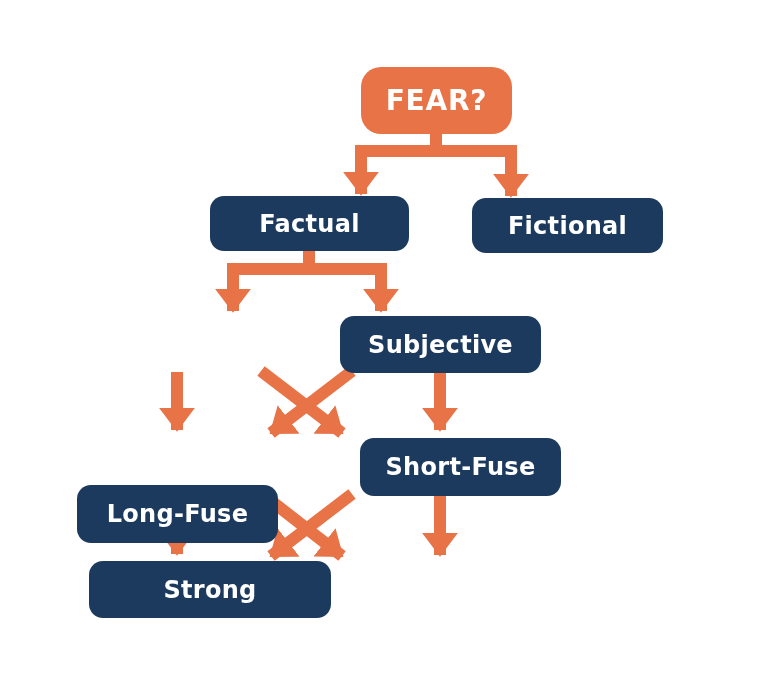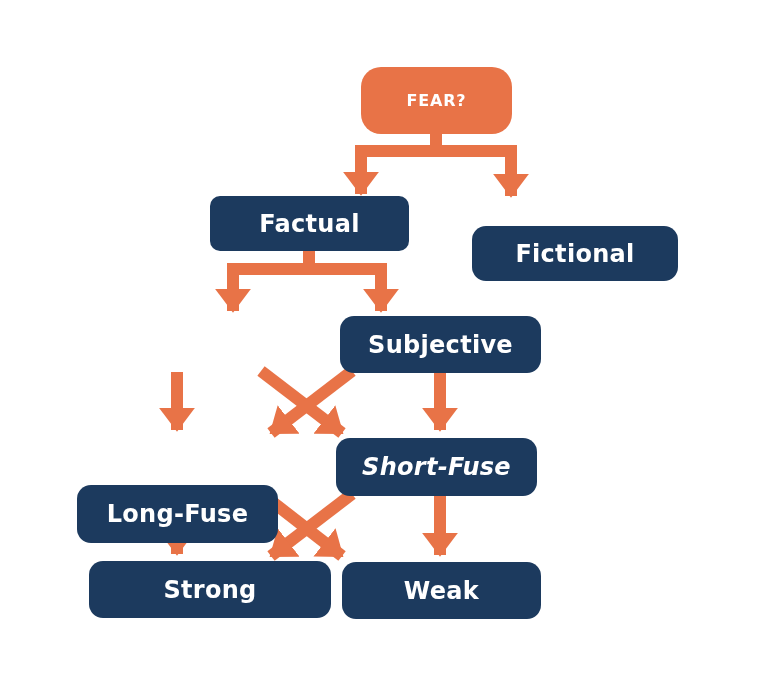--- a/index.html
+++ b/index.html
@@ -37,31 +37,31 @@
     background: var(--node-fill);
     color: var(--label-text);
     border-radius: 14px;
     font-weight: bold;
     font-size: 24px;
     letter-spacing: 0.3px;
   }
   .node.root {
     background: var(--root-fill);
     border-radius: 20px;
-    font-size: 16px;
+    font-size: 28px;
     letter-spacing: 0.8px;
   }
   
   .n-fear      { left: 361px; top:  67px; width: 151px; height: 67px; }
-  .n-factual   { left: 210px; top: 196px; width: 199px; height: 55px; border-radius: 10px; }
-  .n-fictional { left: 472px; top: 198px; width: 206px; height: 55px; margin-top: 28px; }
+  .n-factual   { left: 210px; top: 196px; width: 199px; height: 55px; }
+  .n-fictional { left: 472px; top: 198px; width: 191px; height: 55px; }
   .n-objective { left:  77px; top: 316px; width: 201px; height: 57px; }
   .n-subjective{ left: 340px; top: 316px; width: 201px; height: 57px; text-align: center; }
   .n-longfuse  { left:  77px; top: 437px; width: 201px; height: 58px; margin-top: 48px; }
-  .n-shortfuse { left: 336px; top: 438px; width: 201px; height: 58px; font-style: italic; }
+  .n-shortfuse { left: 360px; top: 438px; width: 201px; height: 58px; }
   .n-strong    { left:  89px; top: 561px; width: 242px; height: 57px; }
   .n-weak      { left: 342px; top: 562px; width: 199px; height: 57px; }
 </style>
 </head>
 <body style="background: rgb(255, 255, 255);">
 
 <div class="canvas">
 
   <svg class="arrows-layer" viewBox="0 0 768 690" aria-hidden="true">
     <defs>
@@ -111,17 +111,14 @@
   </div>
 
   <div class="node n-shortfuse">
     <span>Short-Fuse</span>
   </div>
 
   <div class="node n-strong">
     <span>Strong</span>
   </div>
 
-  <div class="node n-weak">
-    <span>Weak</span>
-  </div>
 
 </div>
 
 </body></html>

